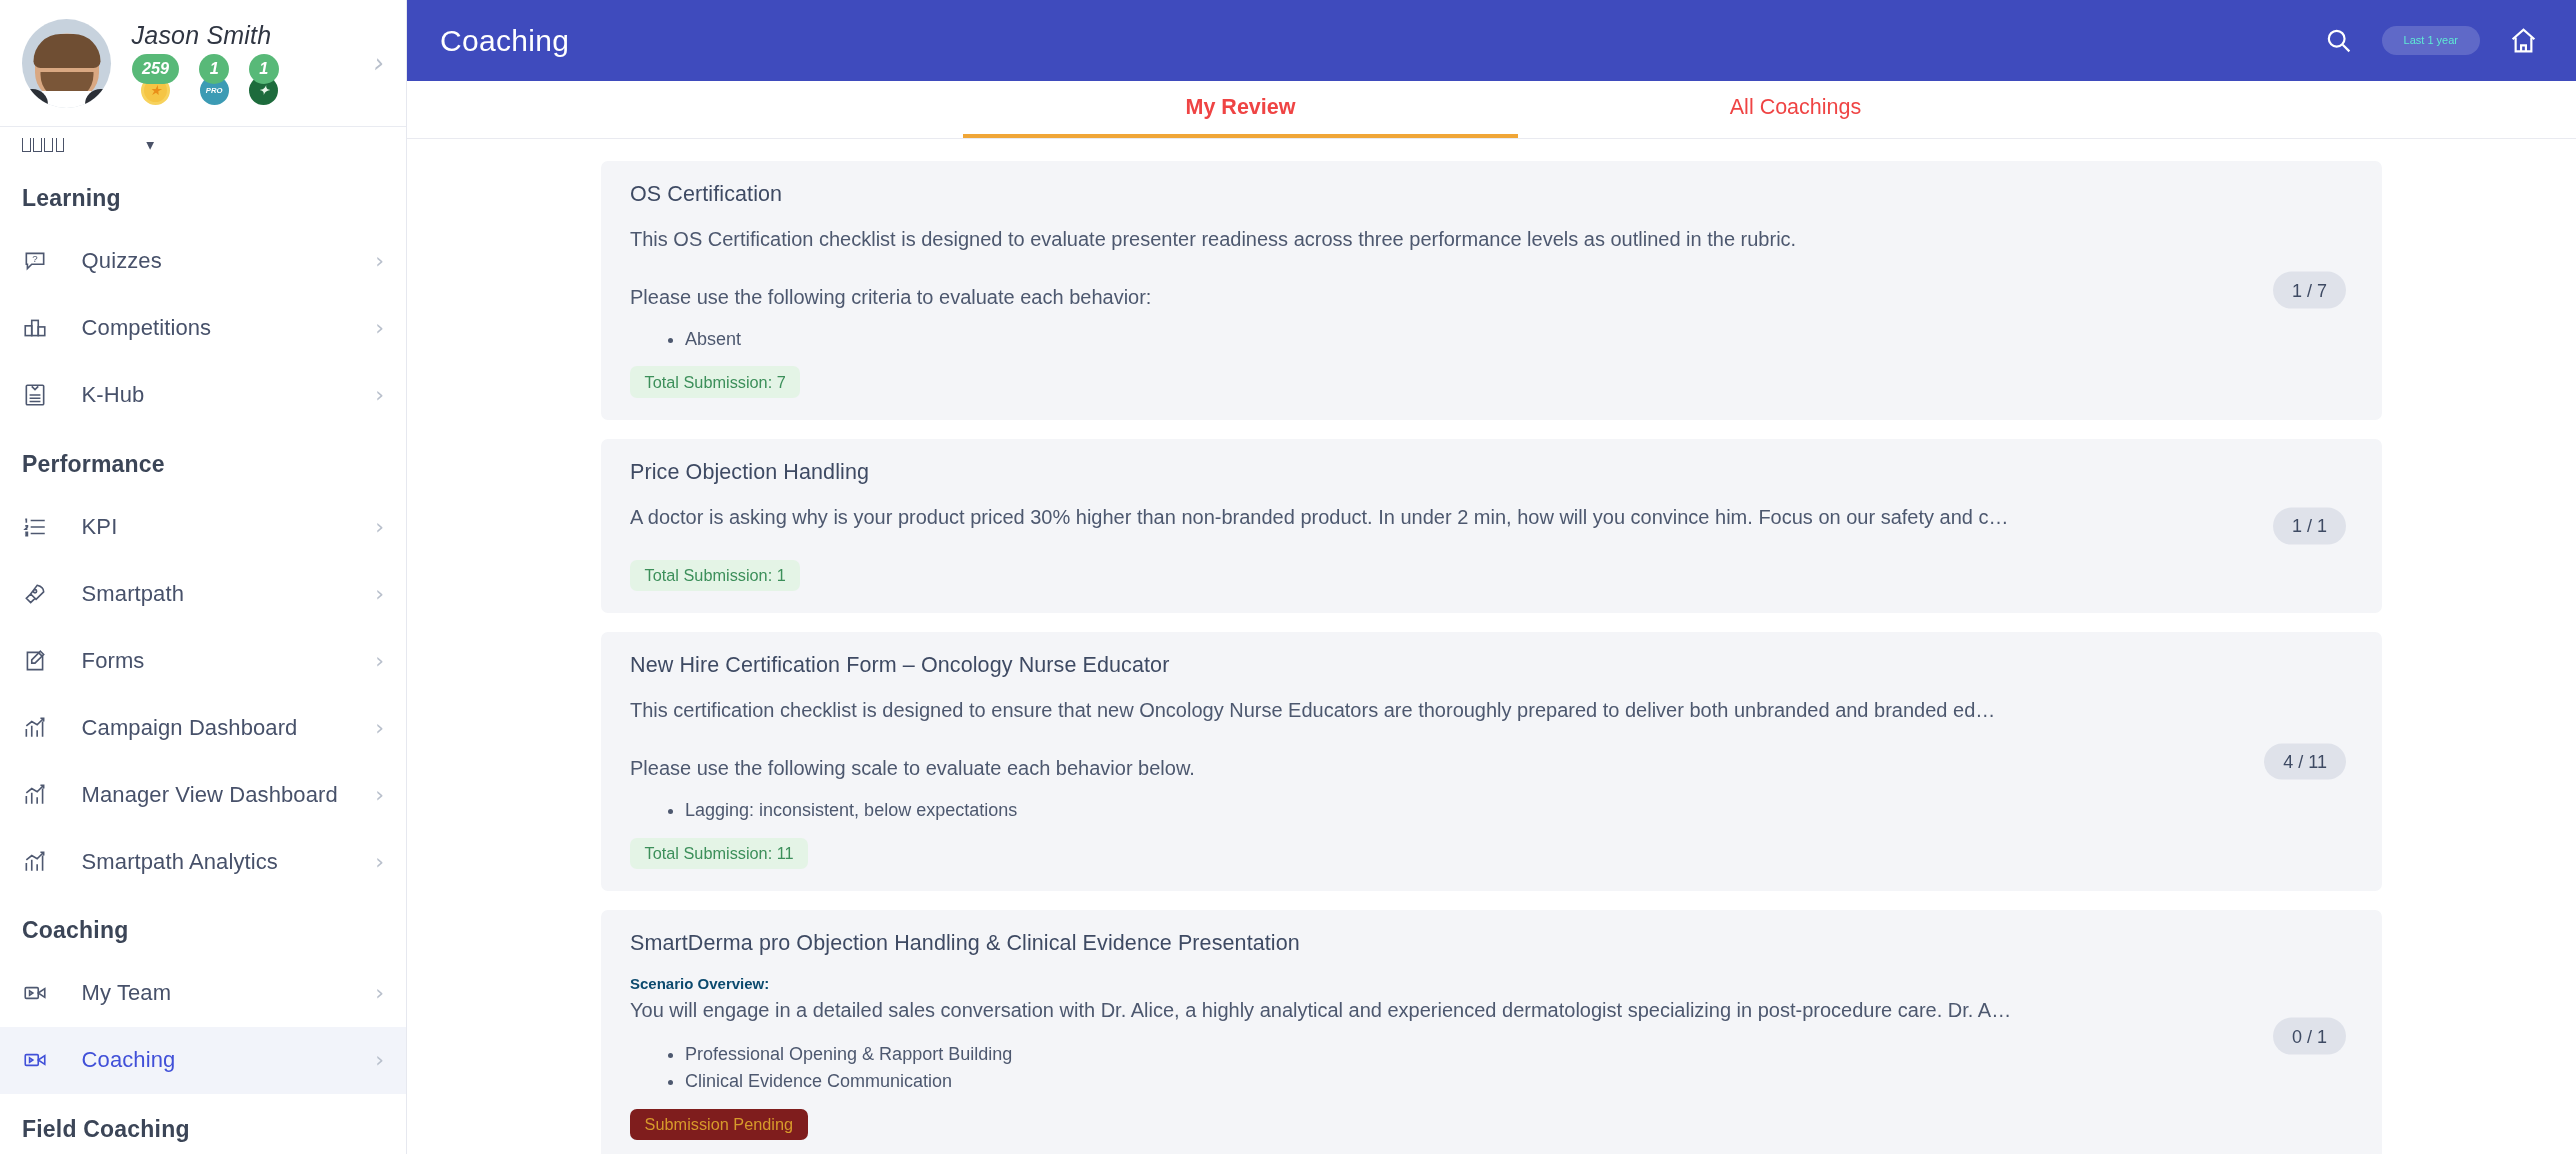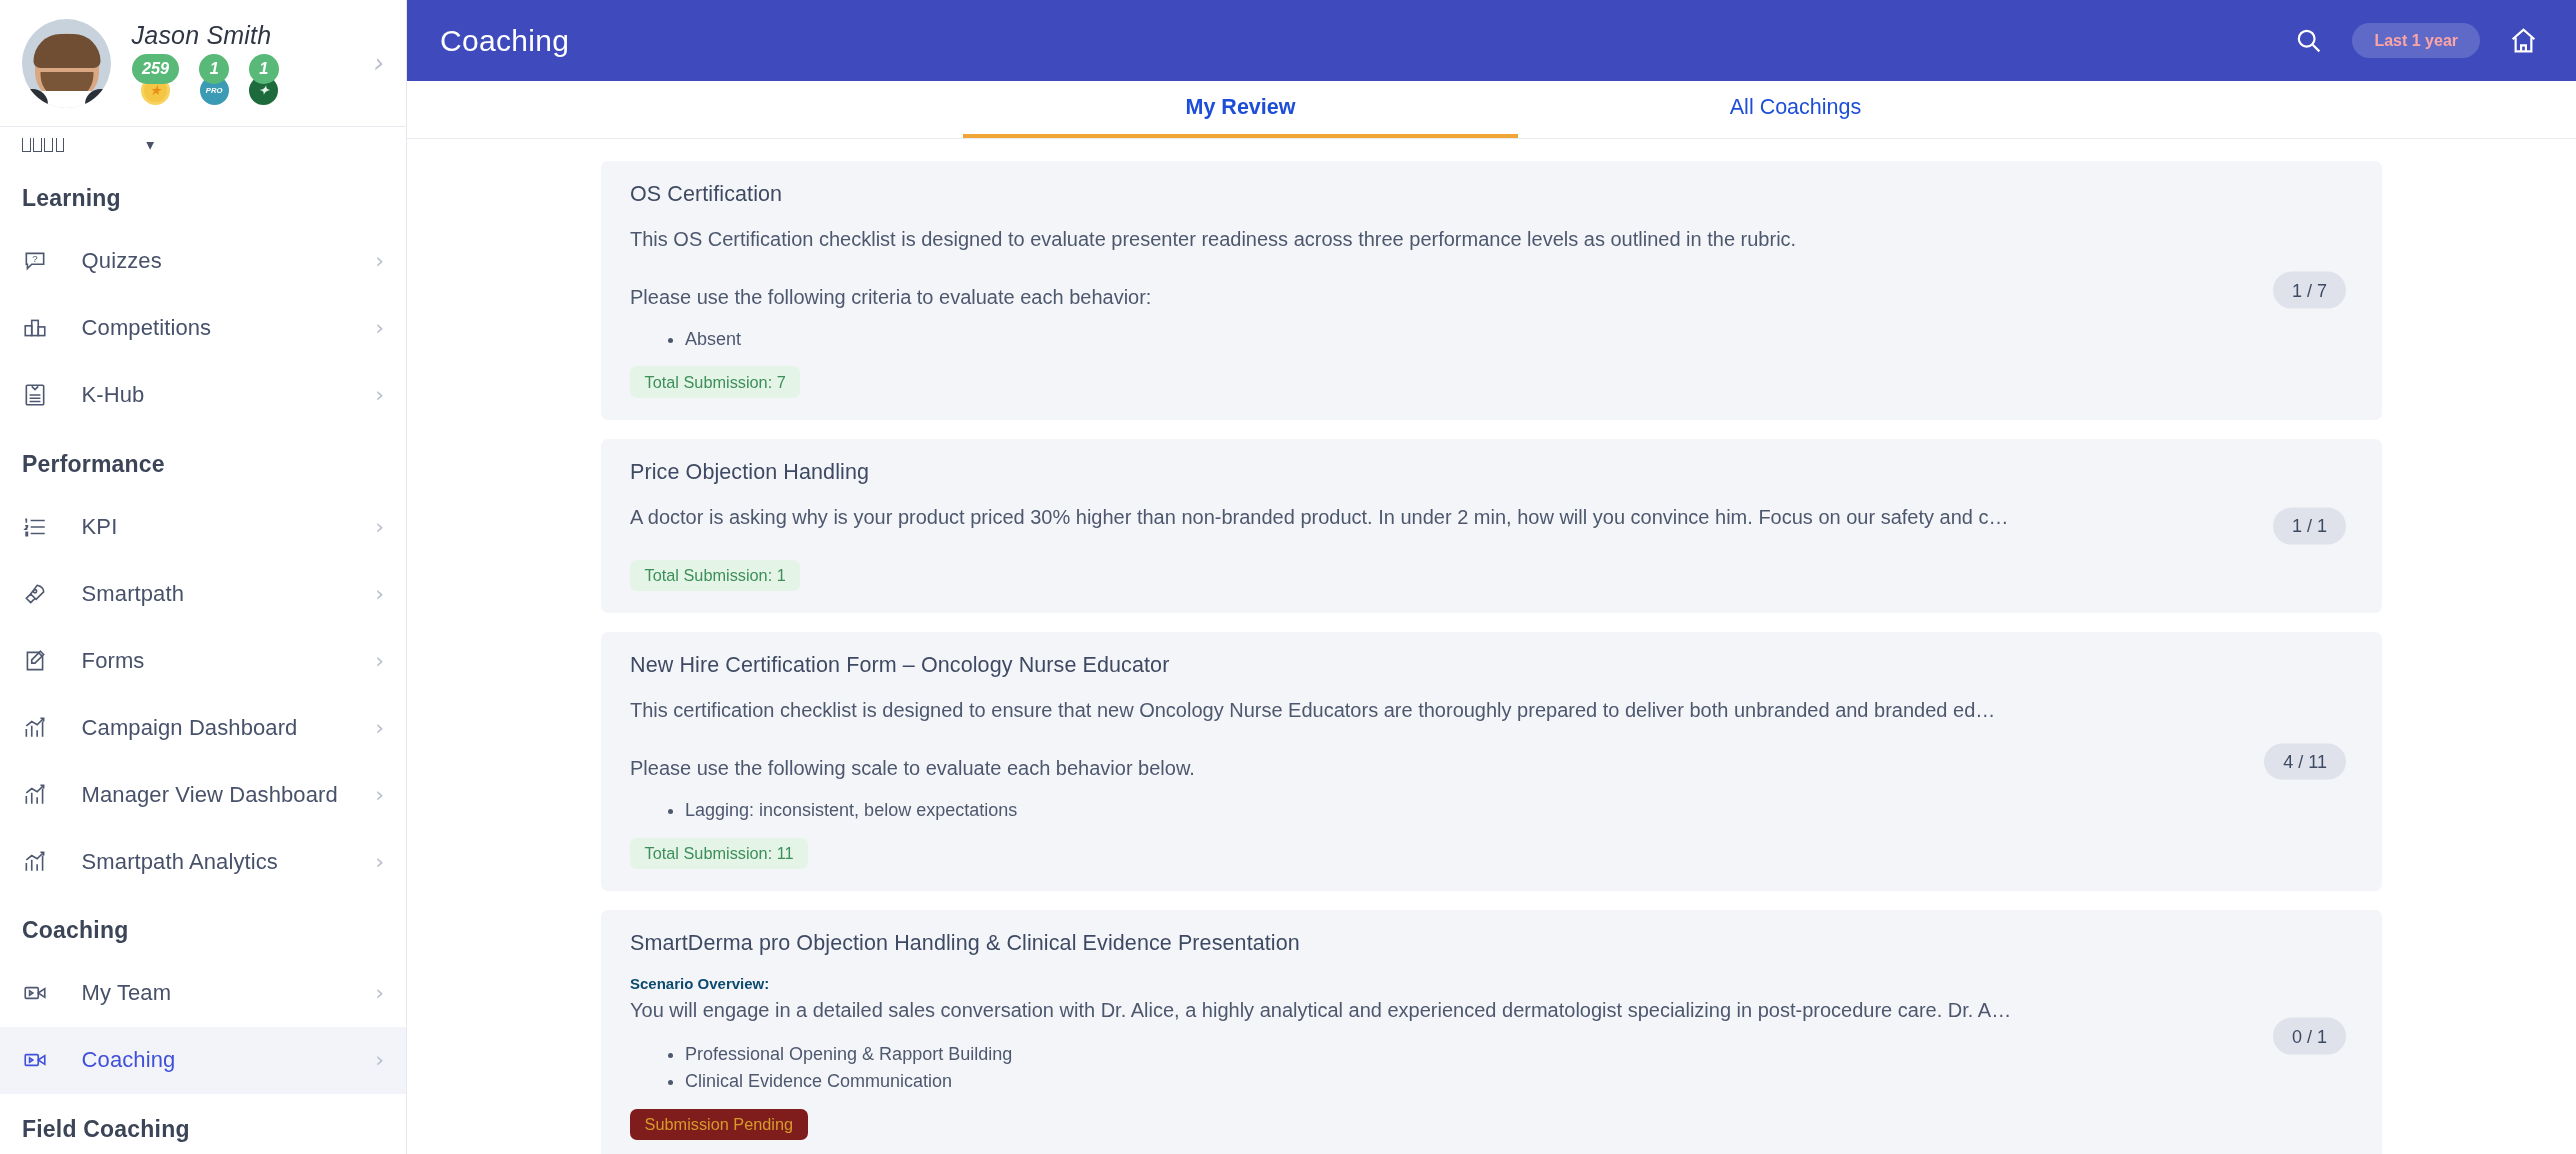--- a/index.html
+++ b/index.html
@@ -126,33 +126,32 @@
   
   .main { flex: 1 1 auto; height: 1154px; background: #ffffff; overflow: hidden; }
   .topbar {
     height: 81px; background: #3f4bbd; display: flex; align-items: center;
     padding: 0 38px 0 33px;
   }
   .topbar-title { color: #ffffff; font-size: 30px; letter-spacing: 0.3px; }
   .topbar-right { margin-left: auto; display: flex; align-items: center; gap: 29px; }
   .icon-btn { color:#ffffff; display:flex; align-items:center; cursor:pointer; }
   .date-chip {
-    background: rgba(255,255,255,0.17); color: #fca5a5;
-    border-radius: 26px; font-size: 16px; padding: 9.4px 22px; line-height: 1;
+    background: rgba(255,255,255,0.17); color: #5eead4;
+    border-radius: 26px; font-size: 11px; padding: 9.4px 22px; line-height: 1;
     cursor: pointer;
-    font-weight: bold;
   }
 
   .tabs {
     height: 58px; display: flex; align-items: stretch; border-bottom: 0.9px solid #e9eaf0;
     background: #ffffff;
   }
   .tab {
     width: 555px; display: flex; align-items: center; justify-content: center;
-    font-size: 21.5px; color: #1d4ed8; cursor: pointer; position: relative;
+    font-size: 21.5px; color: #ef4444; cursor: pointer; position: relative;
     border-bottom: 4.3px solid transparent;
   }
   .tab:first-child { margin-left: 556px; }
   .tab.active { border-bottom-color: #f0a637; font-weight: bold; }
 
   .cards { padding: 22px 0 0 0; background: #ffffff; }
   .card {
     margin: 0 auto 19px auto; width: 1781px;
     background: #f4f5f8; border-radius: 6.9px;
     padding: 20.6px 29px 22px 29px;

